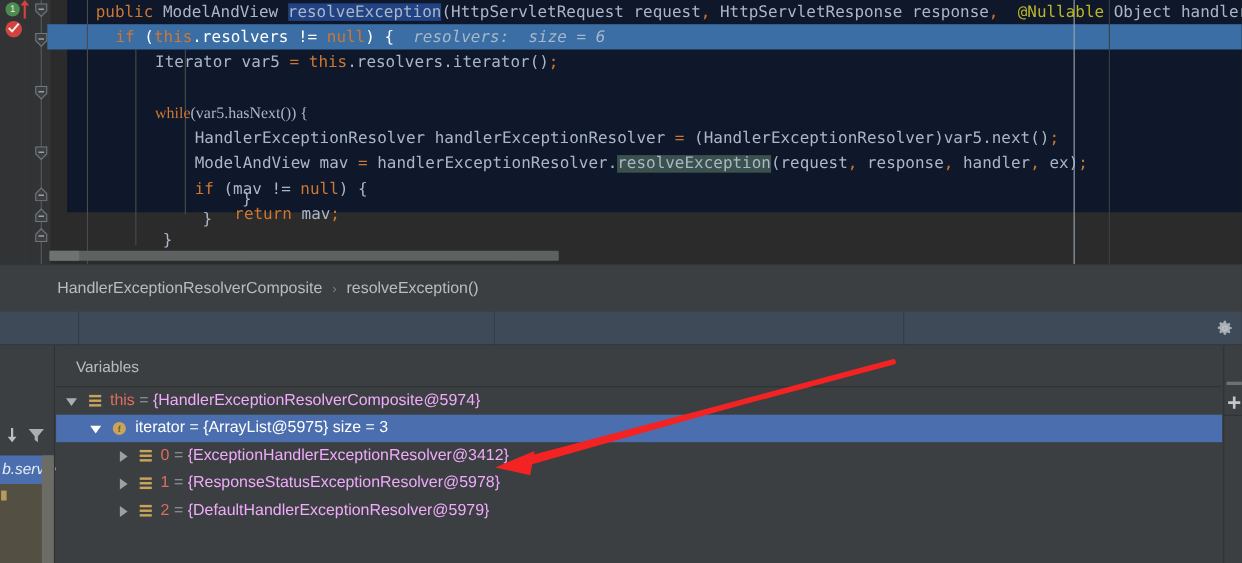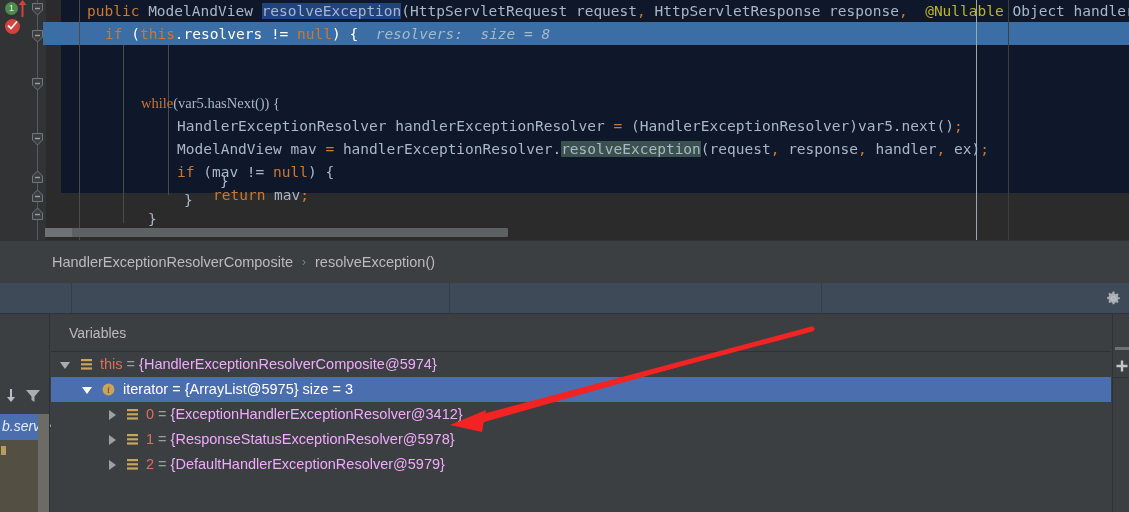--- a/index.html
+++ b/index.html
@@ -278,22 +278,23 @@
 
       <div class="line-hi" style="top:22px;left:-18px;"></div>
 
       <div class="indent-guide" style="left:18px;top:0;height:240px;"></div>
       <div class="indent-guide" style="left:62px;top:45px;height:178px;"></div>
       <div class="indent-guide" style="left:107px;top:45px;height:150px;"></div>
       <div class="caret-col" style="left:915px;top:0;height:240px;"></div>
 
       <div class="code-line" style="top:0;left:26px;"><span class="kw">public</span> <span class="ty">ModelAndView</span> <span class="hl-sel">resolveException</span>(<span class="ty">HttpServletRequest</span> request<span class="kw">,</span> <span class="ty">HttpServletResponse</span> response<span class="kw">,</span>  <span class="an">@Nullable</span> <span class="ty">Object</span> handler<span class="kw">,</span> </div>
 
-      <div class="code-line" style="top:23px;left:44px;color:#ffffff;"><span class="kw">if</span> (<span class="kw">this</span>.resolvers != <span class="kw">null</span>) {  <span class="inlay" style="color:#a7b8c9;">resolvers:  size = 8</span></div>
-
+      <div class="code-line" style="top:23px;left:44px;color:#ffffff;"><span class="kw">if</span> (<span class="kw">this</span>.resolvers != <span class="kw">null</span>) {  <span class="inlay" style="color:#a7b8c9;">resolvers:  size = 6</span></div>
+
+      <div class="code-line" style="top:46px;left:80px;"><span class="ty">Iterator</span> var5 <span class="kw">=</span> <span class="kw">this</span>.resolvers.iterator()<span class="kw">;</span></div>
 
       <div class="code-line" style="top:92px;left:80px;font-family:Liberation Serif, serif;"><span class="kw">while</span>(var5.hasNext()) {</div>
 
       <div class="code-line" style="top:115px;left:116px;"><span class="ty">HandlerExceptionResolver</span> handlerExceptionResolver <span class="kw">=</span> (<span class="ty">HandlerExceptionResolver</span>)var5.next()<span class="kw">;</span></div>
 
       <div class="code-line" style="top:161px;left:116px;"><span class="kw">if</span> (mav != <span class="kw">null</span>) {</div>
 
       <div class="code-line" style="top:138px;left:116px;"><span class="ty">ModelAndView</span> mav <span class="kw">=</span> handlerExceptionResolver.<span class="hl-usage">resolveException</span>(request<span class="kw">,</span> response<span class="kw">,</span> handler<span class="kw">,</span> ex)<span class="kw">;</span></div>
 
       <div class="code-line" style="top:184px;left:152px;"><span class="kw">return</span> mav<span class="kw">;</span></div>

